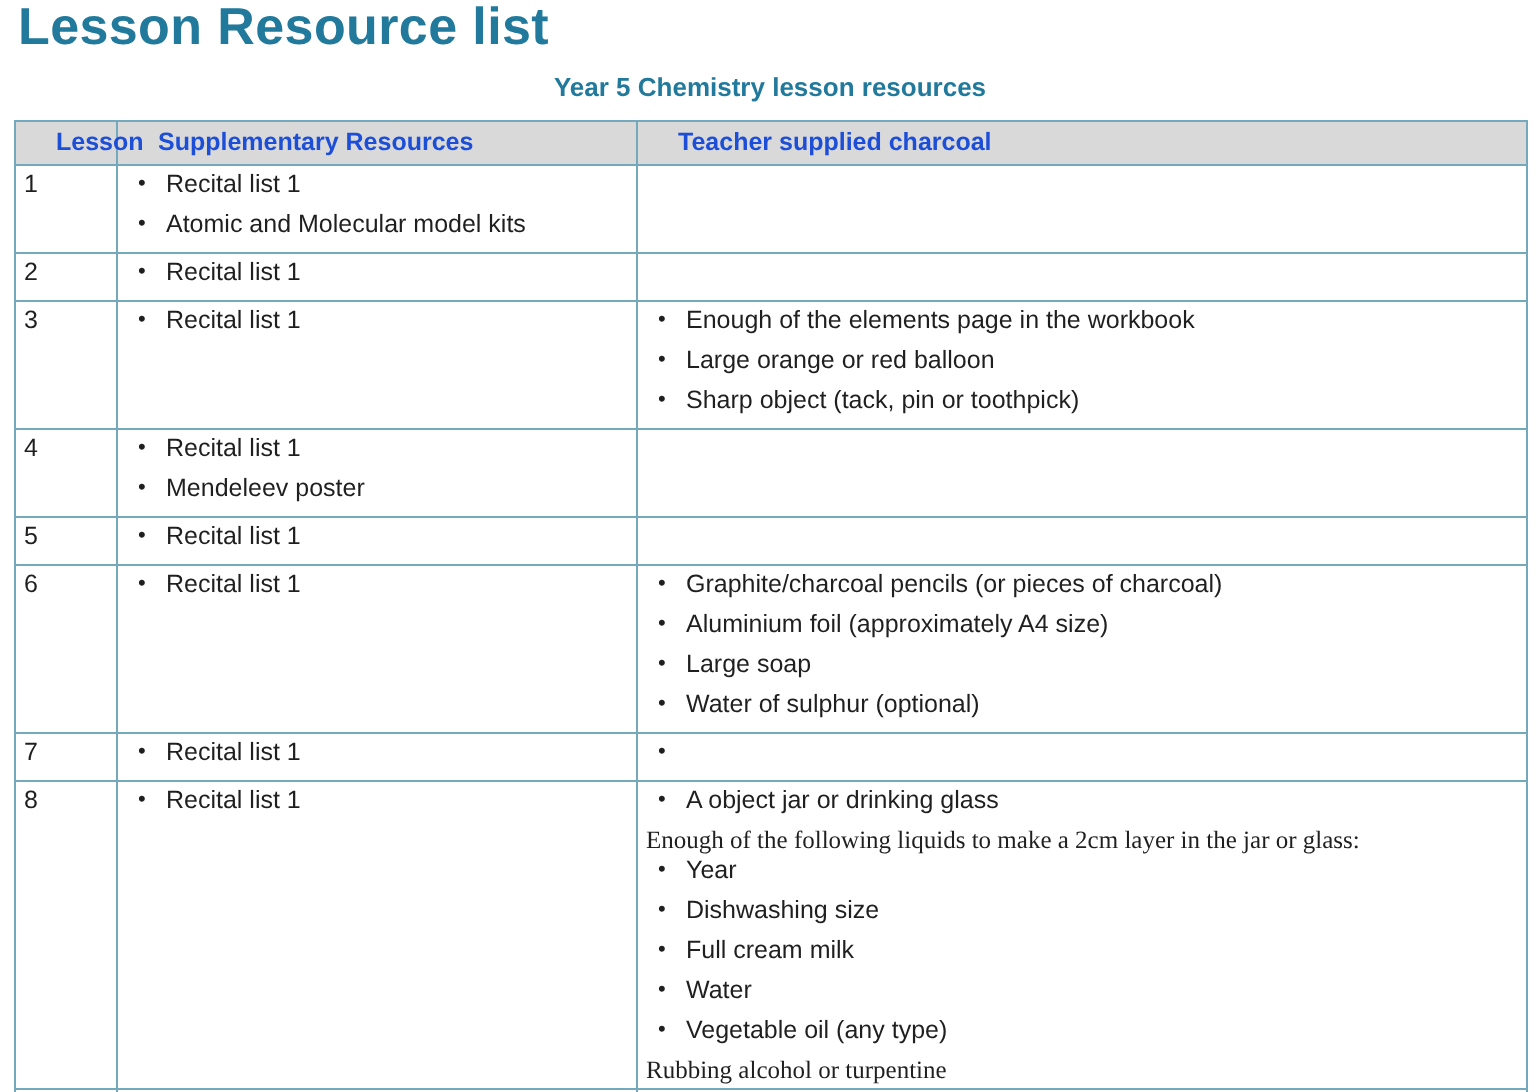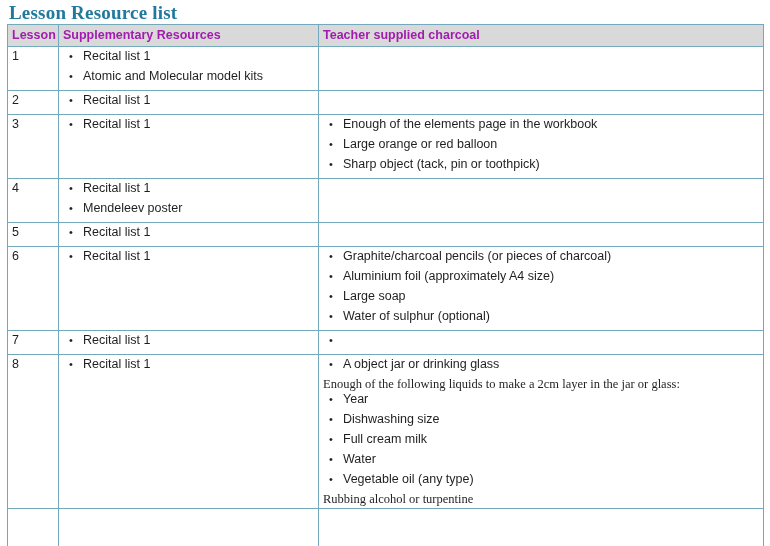--- a/index.html
+++ b/index.html
@@ -9,38 +9,38 @@
     --text:#1f1f1f;
   }
   *{box-sizing:border-box;}
   html,body{margin:0;padding:0;}
   body{
     width:770px;height:546px;overflow:hidden;background:#ffffff;
     font-family:"Liberation Sans", sans-serif;color:var(--text);
   }
   .page{padding:2px 7px 0 7px;}
   .doc-title{
-    color:var(--accent);font-size:19px;font-weight:bold;
-    margin:0 0 0 2px;line-height:22px;letter-spacing:0.2px;font-family:Liberation Serif, serif;
+    color:var(--accent);font-size:26px;font-weight:bold;
+    margin:0 0 12px 2px;line-height:22px;letter-spacing:0.2px;
   }
   .doc-subtitle{
     color:var(--accent);font-size:13px;font-weight:bold;
     text-align:center;line-height:15px;margin:0 0 9px 0;
   }
   table.resource-table{
     border-collapse:collapse;table-layout:fixed;width:756px;
   }
   .resource-table th,.resource-table td{
     border:1px solid var(--border);
     vertical-align:top;text-align:left;
     font-size:12.5px;
   }
   .resource-table th{
     background:var(--header-bg);
-    padding:3px 4px;line-height:15px;font-weight:bold;color:#a21caf;
+    padding:3px 20px;line-height:15px;font-weight:bold;color:#1d4ed8;
   }
   .resource-table td{
     padding:2px 4px 1px 4px;background:#fff;
   }
   .col-lesson{width:51px;}
   .col-supp{width:260px;}
   .col-teacher{width:445px;}
   .lesson-num{line-height:15px;}
   .bullet-line{
     line-height:15px;margin:0 0 5px 0;padding-left:6px;
@@ -50,20 +50,21 @@
     width:14px;flex:0 0 14px;font-size:11px;
   }
   .plain-line{line-height:15px;margin:0;font-family:Liberation Serif, serif;}
   tr.partial-row td{height:40px;}
 </style>
 </head>
 <body>
 
 <div class="page">
   <h1 class="doc-title">Lesson Resource list</h1>
+  <div class="doc-subtitle">Year 5 Chemistry lesson resources</div>
 
   <table class="resource-table">
     <colgroup>
       <col class="col-lesson">
       <col class="col-supp">
       <col class="col-teacher">
     </colgroup>
     <thead>
       <tr>
         <th>Lesson</th>

